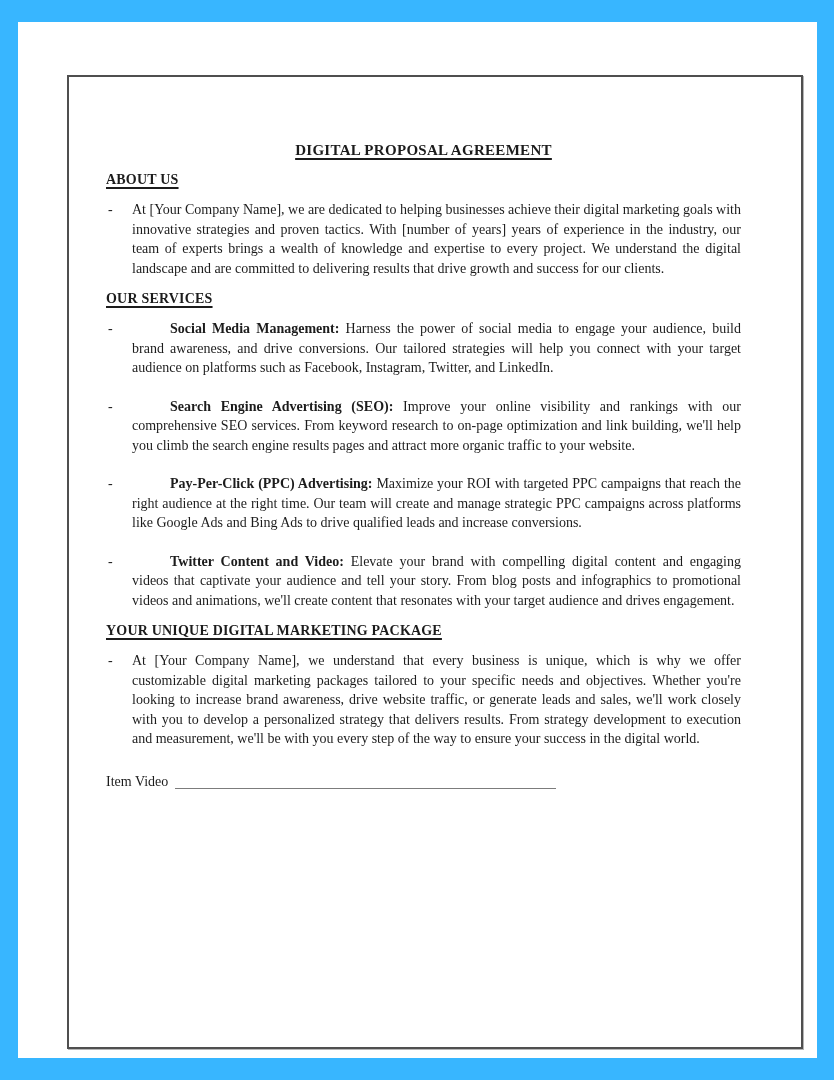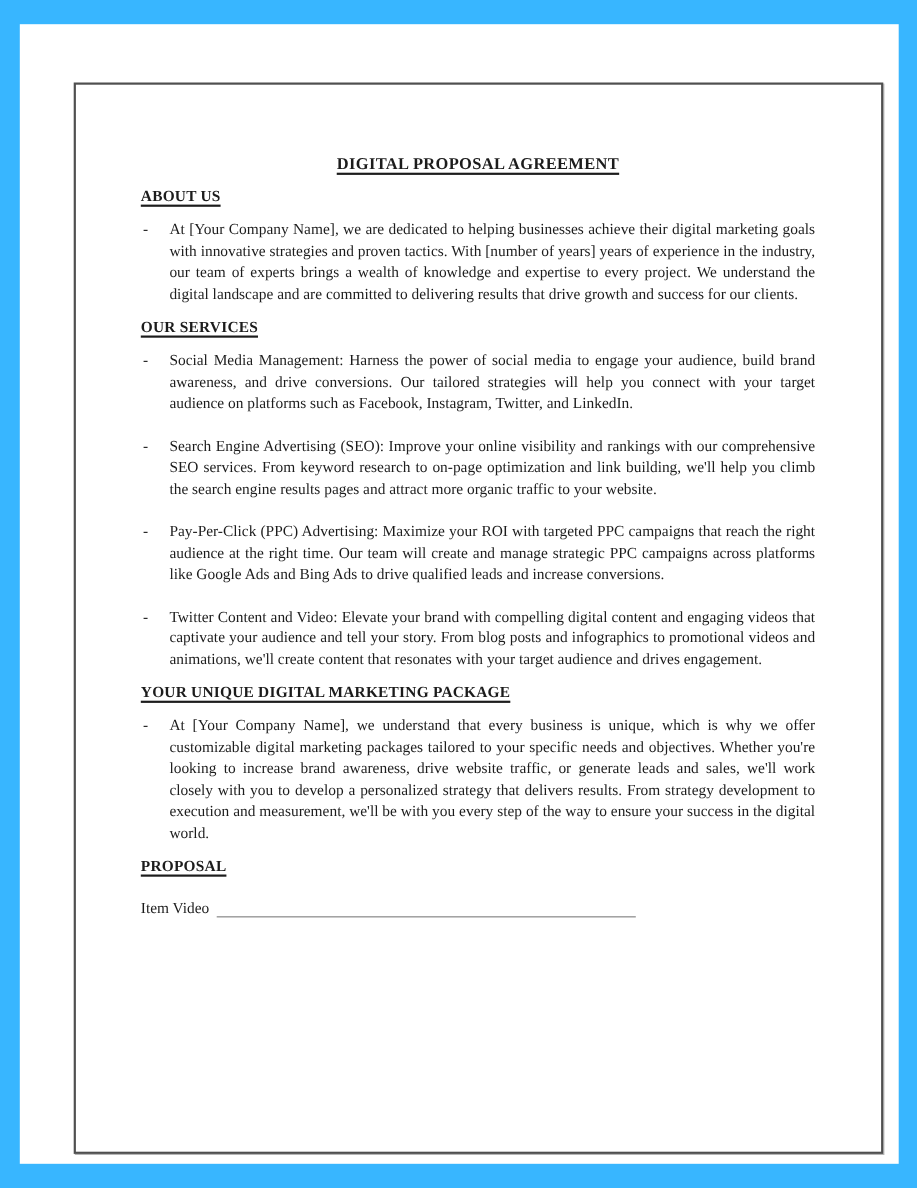--- a/index.html
+++ b/index.html
@@ -19,21 +19,21 @@
     background: #ffffff;
   }
   .page {
     position: absolute;
     left: 49px; top: 53px;
     width: 736px; height: 974px;
     box-sizing: border-box;
     background: #ffffff;
     border: 2px solid #4f4f4f;
     box-shadow: 1px 1px 0 #b5b5b5;
-    padding: 64px 60px 0 59px;
+    padding: 64px 60px 0 37px;
     color: #1c1c1c;
   }
   .doc-title {
     margin: 0 0 12px 0;
     text-align: center;
     font-size: 15px;
     line-height: 18px;
     font-weight: bold;
     letter-spacing: 0.3px;
     text-decoration: underline;
@@ -60,21 +60,21 @@
   .bullet .dash {
     flex: none;
     width: 26px;
     padding-left: 2px;
     box-sizing: border-box;
   }
   .bullet .btext {
     flex: 1;
     text-align: justify;
   }
-  .bullet .lead { font-weight: normal; }
+  .bullet .lead { font-weight: bold; margin-left: 38px; }
   .items { margin-top: 14px; }
   .item-row {
     display: flex;
     align-items: flex-end;
     width: 450px;
     height: 29px;
     font-size: 14px;
   }
   .item-label {
     flex: none;
@@ -124,21 +124,20 @@
         <span class="dash">-</span>
         <span class="btext"><span class="lead">Twitter Content and Video:</span><span> Elevate your brand with compelling digital content and engaging videos that captivate your audience and tell your story. From blog posts and infographics to promotional videos and animations, we'll create content that resonates with your target audience and drives engagement.</span></span>
       </div>
 
       <div class="sec-heading">YOUR UNIQUE DIGITAL MARKETING PACKAGE</div>
       <div class="bullet mb-sm">
         <span class="dash">-</span>
         <span class="btext">At [Your Company Name], we understand that every business is unique, which is why we offer customizable digital marketing packages tailored to your specific needs and objectives. Whether you're looking to increase brand awareness, drive website traffic, or generate leads and sales, we'll work closely with you to develop a personalized strategy that delivers results. From strategy development to execution and measurement, we'll be with you every step of the way to ensure your success in the digital world.</span>
       </div>
 
-      <div class="sec-heading" style="margin-bottom:8px;">PROPOSAL</div>
 
       <div class="items" style="margin-top:0;">
         <div class="item-row">
           <span class="item-label">Item Video</span>
           <span class="item-line"></span>
         </div>
       </div>
 
     </div>
   </div>

